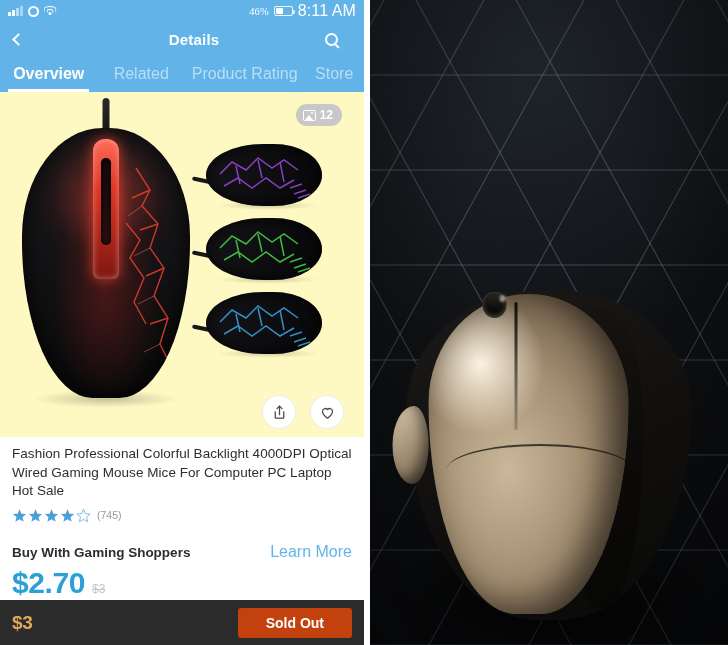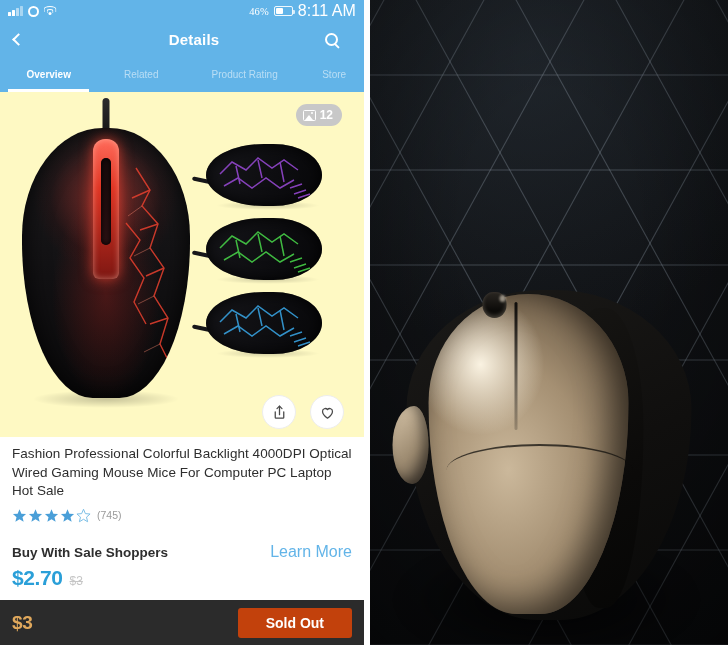--- a/index.html
+++ b/index.html
@@ -57,21 +57,21 @@
     display:flex; align-items:center; justify-content:center; cursor:pointer; }
   .mag { width:13px; height:13px; border:2px solid #ffffff; border-radius:50%;
     position:relative; }
   .mag::after { content:""; position:absolute; right:-4px; bottom:-3px; width:6px;
     height:2px; background:#ffffff; transform:rotate(45deg); border-radius:1px; }
 
   
   .tab-bar { height:36px; background:#62b4e8; display:flex; align-items:stretch;
     position:relative; }
   .tab { display:flex; align-items:center; justify-content:center;
-    font-size:10px; color:rgba(255,255,255,.55); position:relative; cursor:pointer;
+    font-size:16px; color:rgba(255,255,255,.55); position:relative; cursor:pointer;
     white-space:nowrap; }
   .tab.active { color:#ffffff; font-weight:bold; }
   .tab.active::after { content:""; position:absolute; left:8px; right:8px; bottom:0;
     height:3px; background:#ffffff; }
   .tab-overview { width:98px; }
   .tab-related { width:88px; }
   .tab-rating { width:120px; }
   .tab-store { width:60px; }
 
   
@@ -146,21 +146,21 @@
   .prod-title { font-size:13.5px; line-height:18.5px; color:#2e2e2e; letter-spacing:.05px; }
   .rating-row { display:flex; align-items:center; gap:6px; margin-top:7px; }
   .stars { display:flex; gap:1px; }
   .star { width:15px; height:15px; display:block; }
   .rev-count { font-size:10.5px; color:#9a9a9a; }
 
   .buy-row { display:flex; align-items:baseline; margin-top:20px; }
   .buy-title { font-size:13.5px; font-weight:bold; color:#2e2e2e; }
   .learn-more { margin-left:auto; font-size:16px; color:#62b4e8; cursor:pointer; }
   .price-row { display:flex; align-items:baseline; gap:7px; margin-top:5px; }
-  .price-now { font-size:21px; font-weight:bold; color:#2a9fd8; letter-spacing:-.4px; }
+  .price-now { font-size:30px; font-weight:bold; color:#2a9fd8; letter-spacing:-.4px; }
   .price-old { font-size:12px; color:#c6c6c6; text-decoration:line-through; }
 
   
   .bottom-bar { position:absolute; left:0; right:0; bottom:0; height:45px;
     background:#2b2b2b; display:flex; align-items:center; padding:0 12px; }
   .bb-price { font-size:19px; font-weight:bold; color:#e0a85c; letter-spacing:-.2px; }
   .sold-out { margin-left:auto; background:#c2410c; color:#ffffff;
     font-size:14px; font-weight:bold; border-radius:3px;
     padding:7px 28px; cursor:pointer; }
 
@@ -378,21 +378,21 @@
               <polygon points="12,2 15,9 22.5,9.6 16.8,14.6 18.6,22 12,18 5.4,22 7.2,14.6 1.5,9.6 9,9" fill="#4a9fd8"></polygon>
             </svg>
           <svg class="star" viewBox="0 0 24 24">
               <polygon points="12,2 15,9 22.5,9.6 16.8,14.6 18.6,22 12,18 5.4,22 7.2,14.6 1.5,9.6 9,9" fill="none" stroke="#7dbfe6" stroke-width="1.6"></polygon>
             </svg>
         </div>
         <span class="rev-count">(745)</span>
       </div>
 
       <div class="buy-row">
-        <span class="buy-title">Buy With Sale Shoppers</span>
+        <span class="buy-title">Buy With Gaming Shoppers</span>
         <span class="learn-more">Learn More</span>
       </div>
 
       <div class="price-row">
         <span class="price-now">$2.70</span>
         <span class="price-old">$3</span>
       </div>
     </div>
 
     <div class="bottom-bar">

